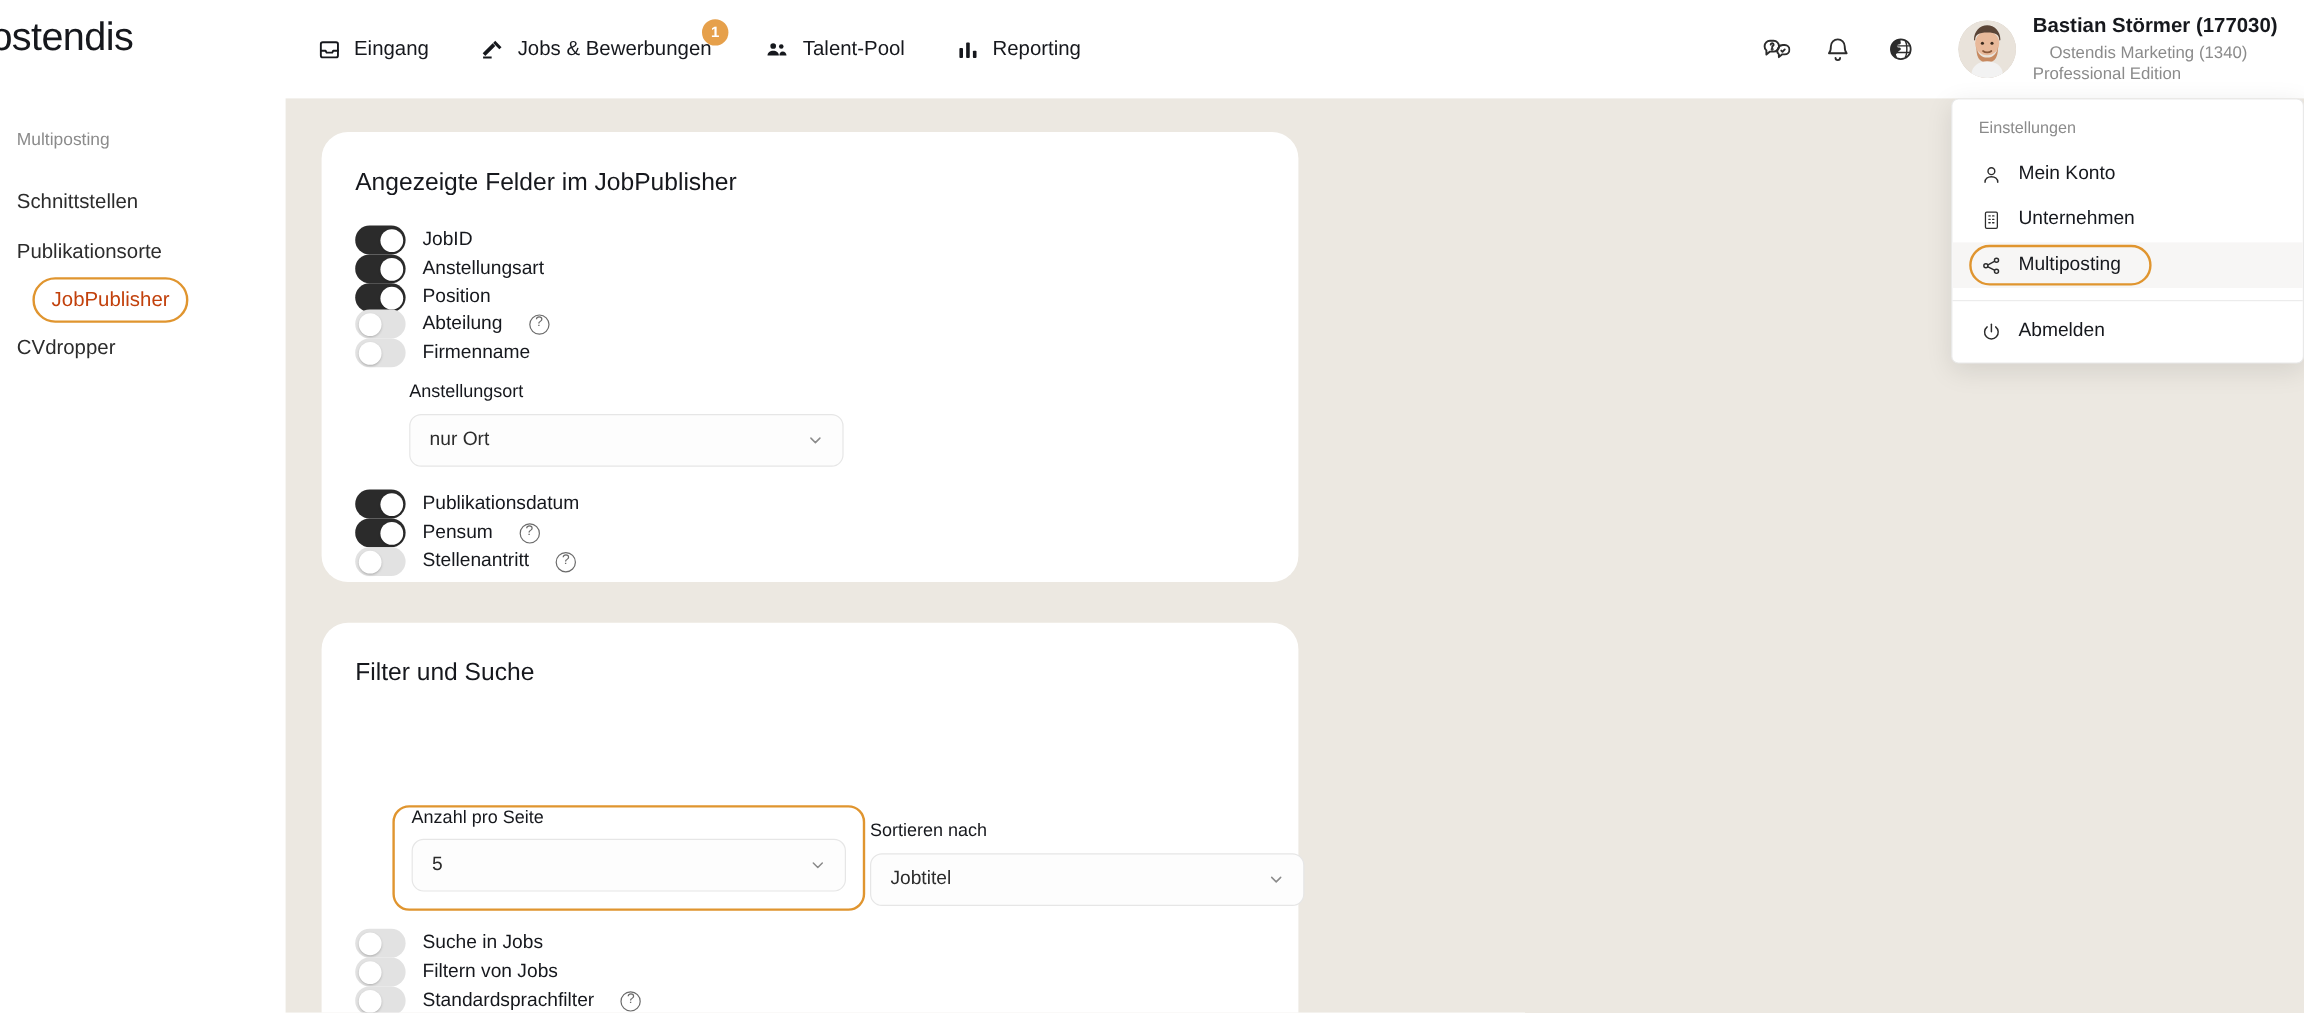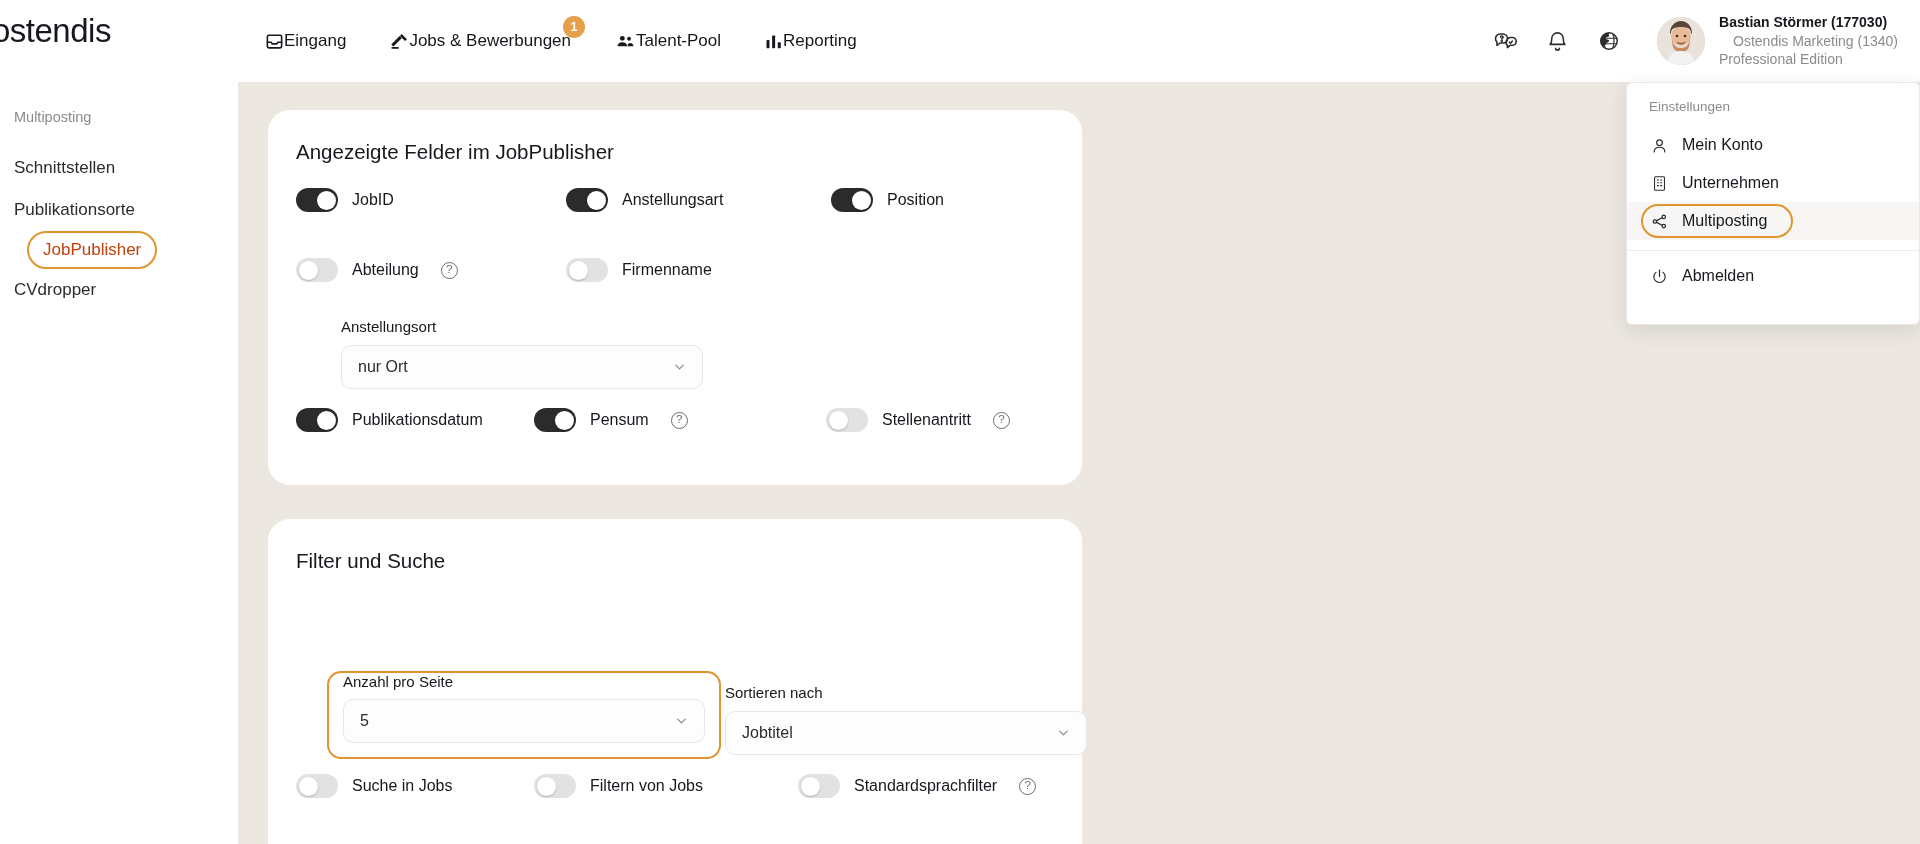--- a/index.html
+++ b/index.html
@@ -24,21 +24,21 @@
     font-size: 33px; font-weight: 400; letter-spacing: -0.5px;
     color: #16181d;
     font-family: "Liberation Sans", sans-serif;
   }
   .nav-items {
     position: absolute; left: 265px; top: 0;
     height: 82px;
     display: flex; align-items: center; gap: 44px;
   }
   .nav-item {
-    display: flex; align-items: center; 
+    display: flex; align-items: center; gap: 11px;
     font-size: 17px; color: #16181d; cursor: pointer;
     position: relative; height: 82px;
   }
   .nav-item .nav-ico { display: flex; align-items: center; }
   .badge {
     position: absolute; right: -14px; top: 16px;
     width: 22px; height: 22px; border-radius: 50%;
     background: #e6a04b; color: #ffffff;
     font-size: 12.5px; font-weight: 600;
     display: flex; align-items: center; justify-content: center;
@@ -59,21 +59,21 @@
     padding-right: 22px; padding-left: 22px; cursor: pointer;
   }
   .avatar {
     width: 48px; height: 48px; border-radius: 50%;
     overflow: hidden; flex: 0 0 48px;
     background: #d8cfc6;
     position: relative;
   }
   .avatar svg { display: block; }
   .user-text { line-height: 1.32; }
-  .user-name { font-size: 14px; font-weight: 700; color: #16181d; white-space: nowrap;}
+  .user-name { font-size: 17px; font-weight: 700; color: #16181d; white-space: nowrap;}
   .user-org  { font-size: 14px; color: #8b8b8b; white-space: nowrap; margin-left: 14px;}
   .user-ed   { font-size: 14px; color: #8b8b8b; white-space: nowrap;}
 
   
   .sidebar {
     position: absolute; left: 0; top: 82px;
     width: 238px; height: 762px;
     background: #ffffff;
     padding-top: 27px;
   }
@@ -112,21 +112,21 @@
   }
   #card-fields { left: 30px; top: 58px; width: 814px; height: 375px; }
   #card-filter { left: 30px; top: 467px; width: 814px; height: 350px; }
 
   .card-title {
     position: absolute; left: 28px; top: 30px;
     font-size: 20.5px; color: #16181d; font-weight: 400;
   }
 
   
-  .toggle-row { position: absolute; display: flex; }
+  .toggle-row { position: absolute; display: flex; flex-direction: column; }
   .toggle-cell {
     display: flex; align-items: center; gap: 14px;
   }
   .toggle {
     width: 42px; height: 24px; border-radius: 14px;
     position: relative; flex: 0 0 42px; cursor: pointer;
   }
   .toggle.on  { background: #2b2b2b; }
   .toggle.off { background: #e2e2e2; }
   .toggle .knob {
@@ -193,21 +193,21 @@
   }
   .dd-item.active { background: #f7f6f5; }
   .dd-item.active .dd-ring {
     position: absolute; left: 14px; top: 2px;
     width: 152px; height: 34px;
     border: 2.5px solid #e0952f; border-radius: 19px;
     pointer-events: none;
   }
   .dd-ico { width: 20px; display: flex; justify-content: center; flex:0 0 20px;}
   .dd-sep { height: 1px; background: #ececec; margin: 10px 0 6px 0; }
-  .dd-bottom { padding-bottom: 29px; }
+  .dd-bottom { padding-bottom: 7px; }
 </style>
 </head>
 <body>
 
 <div class="topnav">
 
   <div class="logo">ostendis</div>
 
   <div class="nav-items">
 

